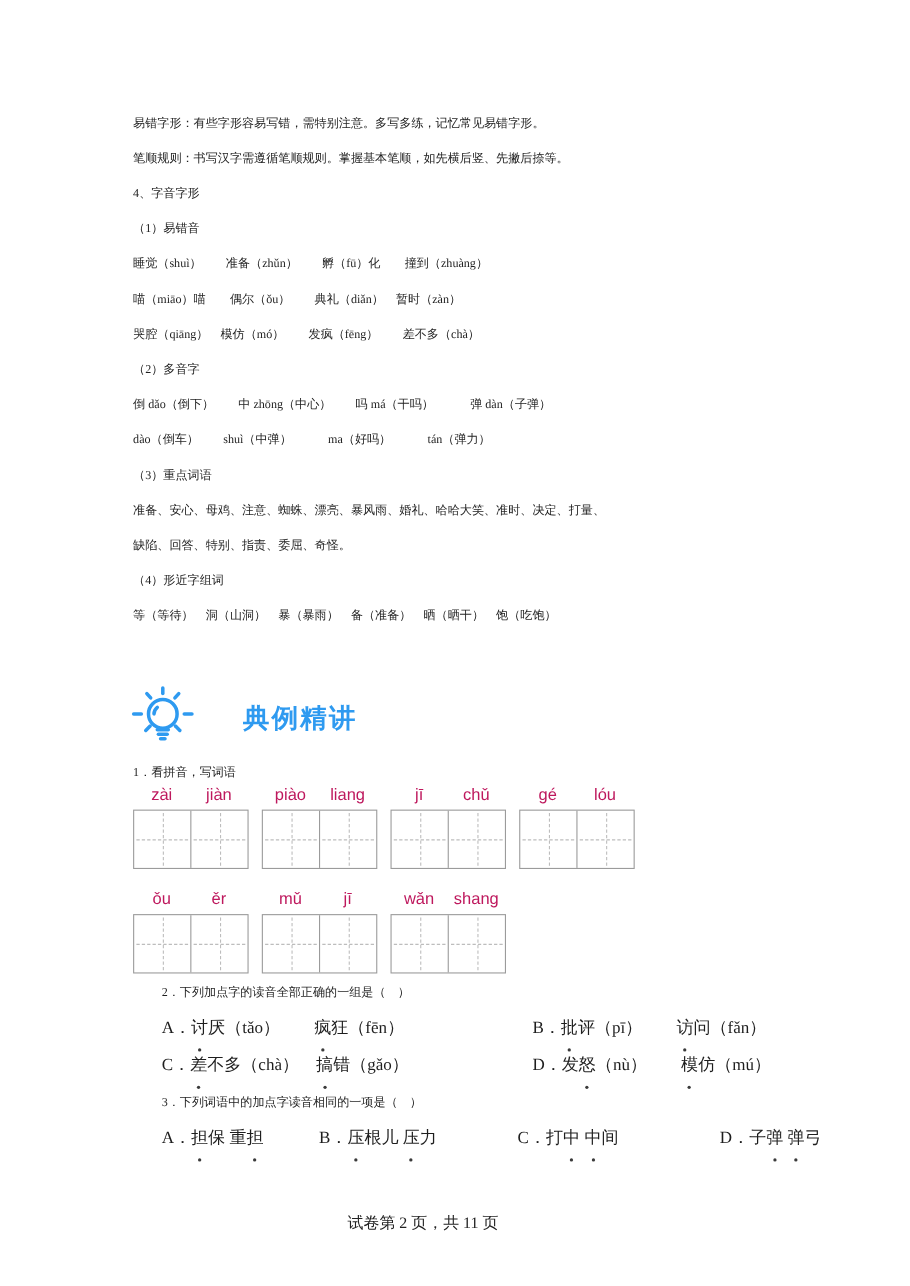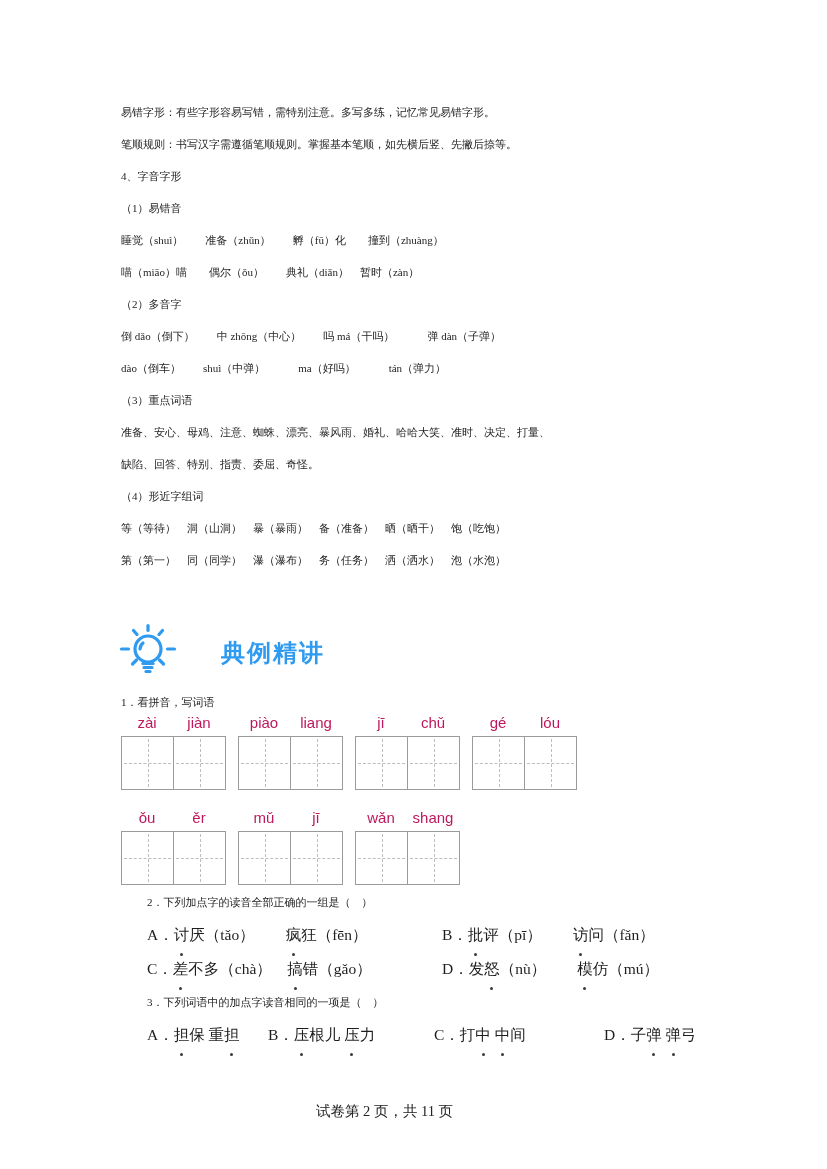--- a/index.html
+++ b/index.html
@@ -28,21 +28,21 @@
   .pinlabels span{width:52px;text-align:center;line-height:22px;}
   .cells{display:flex;border:1px solid #9b9b9b;background:#fff;}
   .cell{width:51px;height:52px;position:relative;}
   .cell + .cell{border-left:1px solid #9b9b9b;}
   .cell::before{content:"";position:absolute;left:50%;top:2px;bottom:2px;border-left:1px dashed #bdbdbd;}
   .cell::after{content:"";position:absolute;top:50%;left:2px;right:2px;border-top:1px dashed #bdbdbd;}
   
   .qblock{position:absolute;left:116px;width:600px;margin-left:31px;}
   .q2-block{top:886px;}
   .q3-block{top:986px;}
-  .optrow{display:flex;font-size:15.5px;line-height:34px;height:34px;white-space:nowrap;}
+  .optrow{display:flex;font-size:15.5px;line-height:34px;height:34px;white-space:nowrap;gap:42px;}
   .q2-left{width:295px;}
   .q3-a{width:121px;}
   .q3-b{width:166px;}
   .q3-c{width:170px;}
   
   .du{position:relative;display:inline-block;}
   .du::after{content:"";position:absolute;left:50%;margin-left:-1.5px;bottom:-4px;
     width:3px;height:3px;border-radius:50%;background:#3a3a3a;}
   .footer{position:absolute;left:0;top:1102px;width:769px;text-align:center;
     font-size:14.5px;color:#222;}
@@ -52,29 +52,29 @@
 
 <div class="page">
 
   <div class="flow">
     <p class="tl">易错字形：有些字形容易写错，需特别注意。多写多练，记忆常见易错字形。</p>
     <p class="tl">笔顺规则：书写汉字需遵循笔顺规则。掌握基本笔顺，如先横后竖、先撇后捺等。</p>
     <p class="tl">4、字音字形</p>
     <p class="tl">（1）易错音</p>
     <p class="tl">睡觉（shuì）　　准备（zhǔn）　　孵（fū）化　　撞到（zhuàng）</p>
     <p class="tl">喵（miāo）喵　　偶尔（ǒu）　　典礼（diǎn）　暂时（zàn）</p>
+    <p class="tl">哭腔（qiāng）　模仿（mó）　　发疯（fēng）　　差不多（chà）</p>
     <p class="tl">（2）多音字</p>
     <p class="tl">倒 dǎo（倒下）　　中 zhōng（中心）　　吗 má（干吗）　　　弹 dàn（子弹）</p>
     <p class="tl">dào（倒车）　　shuì（中弹）　　　ma（好吗）　　　tán（弹力）</p>
     <p class="tl">（3）重点词语</p>
     <p class="tl">准备、安心、母鸡、注意、蜘蛛、漂亮、暴风雨、婚礼、哈哈大笑、准时、决定、打量、</p>
     <p class="tl">缺陷、回答、特别、指责、委屈、奇怪。</p>
     <p class="tl">（4）形近字组词</p>
     <p class="tl">等（等待）　洞（山洞）　暴（暴雨）　备（准备）　晒（晒干）　饱（吃饱）</p>
-    <p class="tl">第（第一）　同（同学）　瀑（瀑布）　务（任务）　洒（洒水）　泡（水泡）</p>
   </div>
 
   <div class="exemplar">
     <span>
       <svg width="58" height="58" viewBox="0 0 58 58" aria-hidden="true">
         <g stroke="#2e9af0" fill="none" stroke-width="3.2" stroke-linecap="round">
           <circle cx="29" cy="27" r="13"></circle>
           <path d="M24 21 a8 8 0 0 0 -3 6"></path>
           <line x1="24" y1="41.5" x2="34" y2="41.5"></line>
           <line x1="25" y1="45.5" x2="33" y2="45.5"></line>

